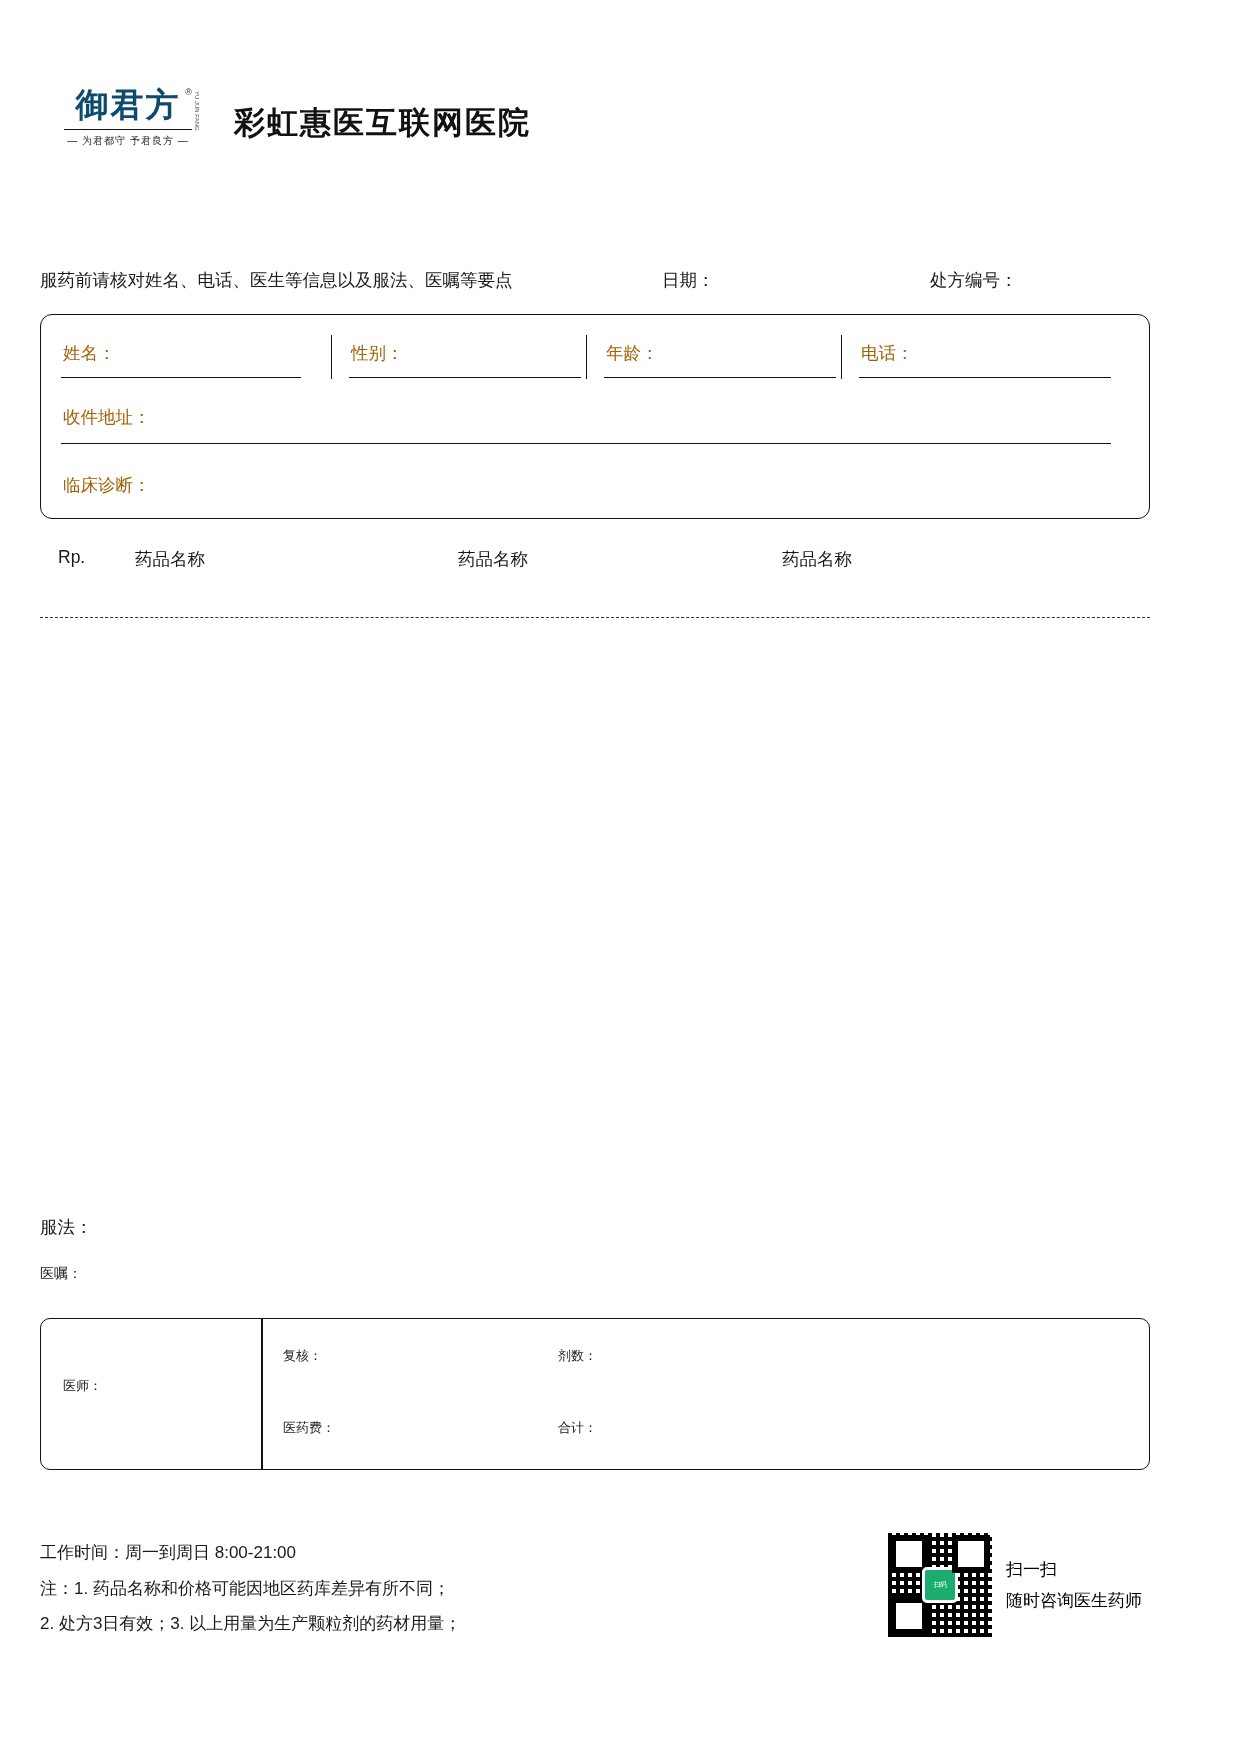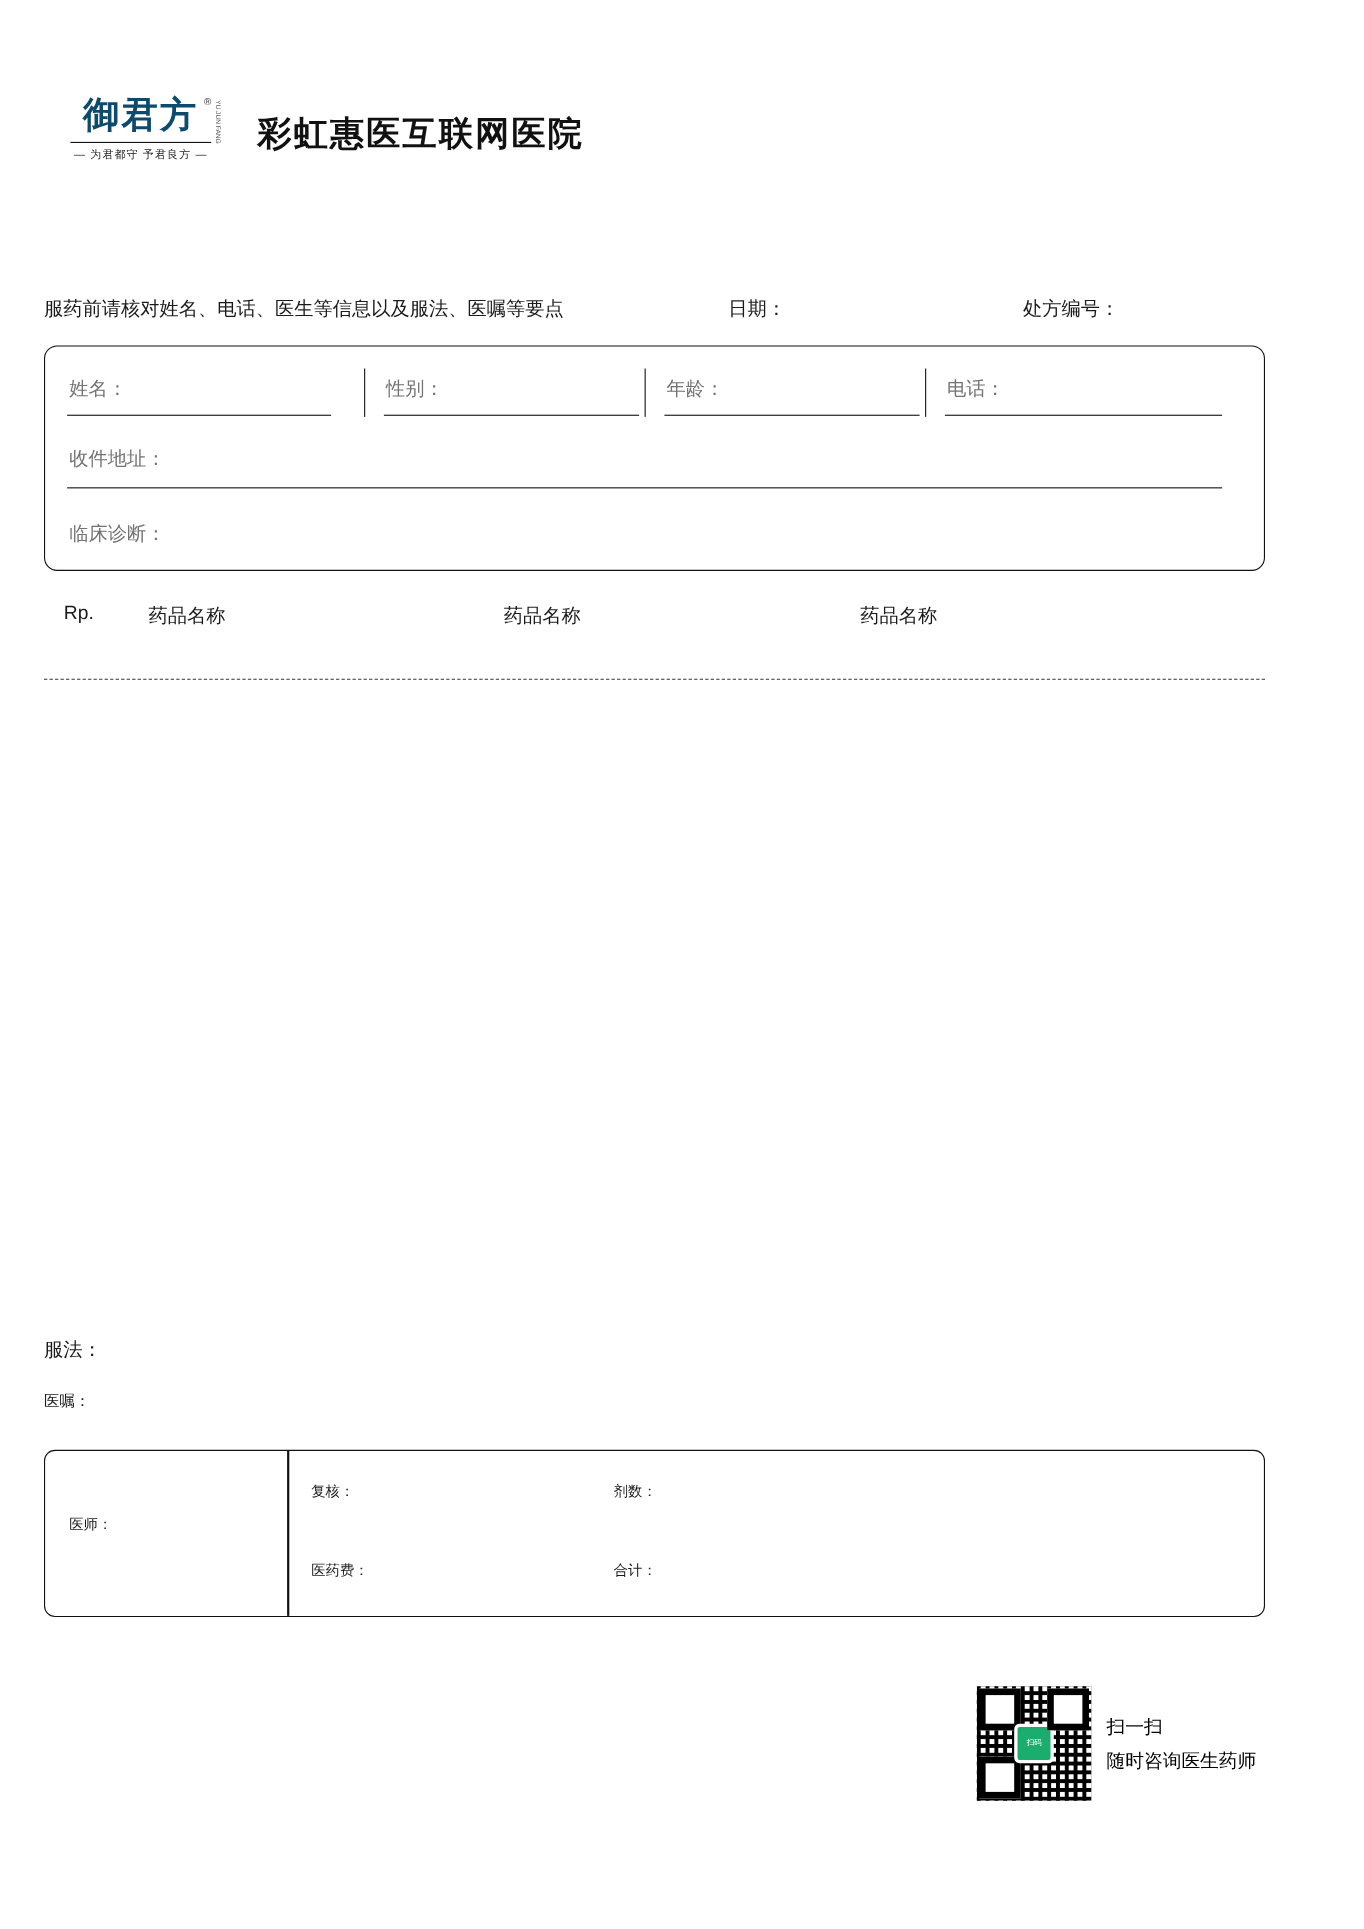--- a/index.html
+++ b/index.html
@@ -115,21 +115,21 @@
     position: relative;
     height: 68px;
     box-sizing: border-box;
   }
   .pb-row-1 { height: 68px; }
   .pb-row-2 { height: 68px; }
   .pb-row-3 { height: 67px; }
   .pb-label {
     position: absolute;
     font-size: 17.5px;
-    color: #737373;
+    color: #a16207;
     white-space: nowrap;
   }
   .pb-underline {
     position: absolute;
     height: 1.4px;
     background: #111;
   }
   .pb-vline {
     position: absolute;
     width: 1.4px;
@@ -346,20 +346,25 @@
 
   <div class="sig-box">
     <div class="sig-vline"></div>
     <span class="sig-label" style="left:22px; top:58px;">医师：</span>
     <span class="sig-label" style="left:242px; top:28px;">复核：</span>
     <span class="sig-label" style="left:517px; top:28px;">剂数：</span>
     <span class="sig-label" style="left:242px; top:100px;">医药费：</span>
     <span class="sig-label" style="left:517px; top:100px;">合计：</span>
   </div>
 
+  <div class="notes">
+    <div>工作时间：周一到周日  8:00-21:00</div>
+    <div>注：1. 药品名称和价格可能因地区药库差异有所不同；</div>
+    <div>2. 处方3日有效；3. 以上用量为生产颗粒剂的药材用量；</div>
+  </div>
 
   <div class="qr-block">
     <div class="qr">
       <span class="qr-bl"></span>
       <span class="qr-center">扫码</span>
     </div>
     <div class="qr-text">
       <div>扫一扫</div>
       <div>随时咨询医生药师</div>
     </div>

